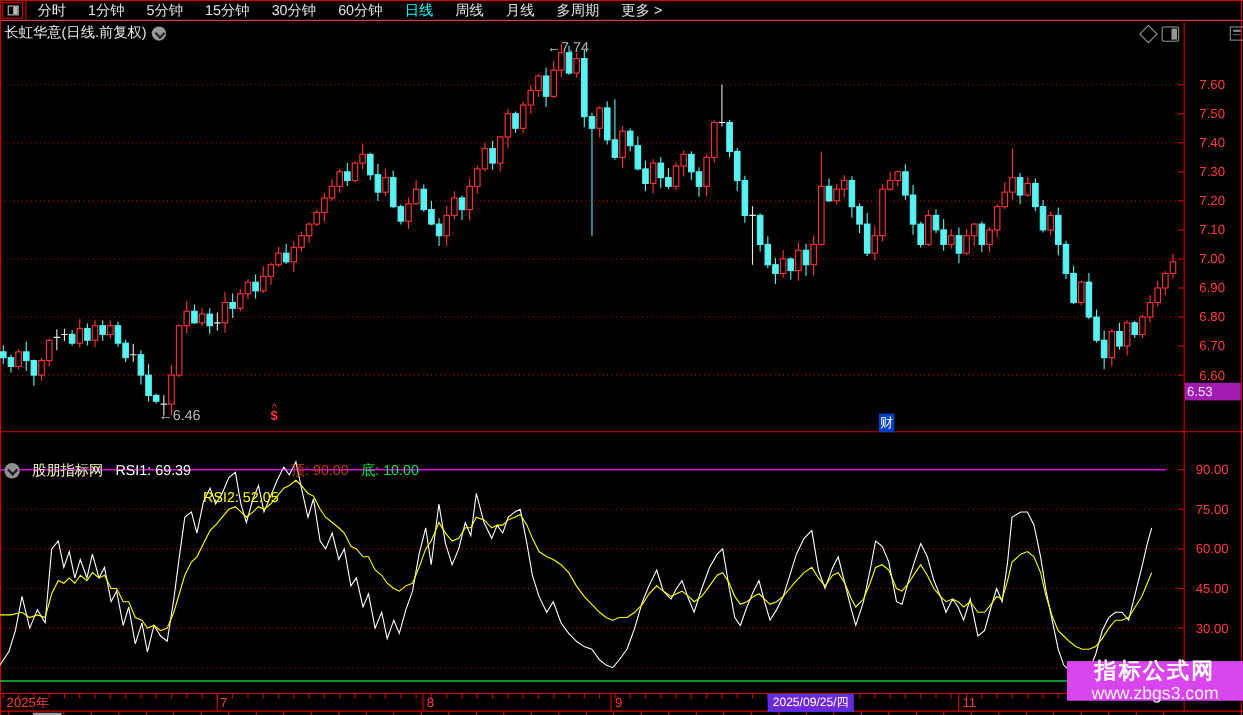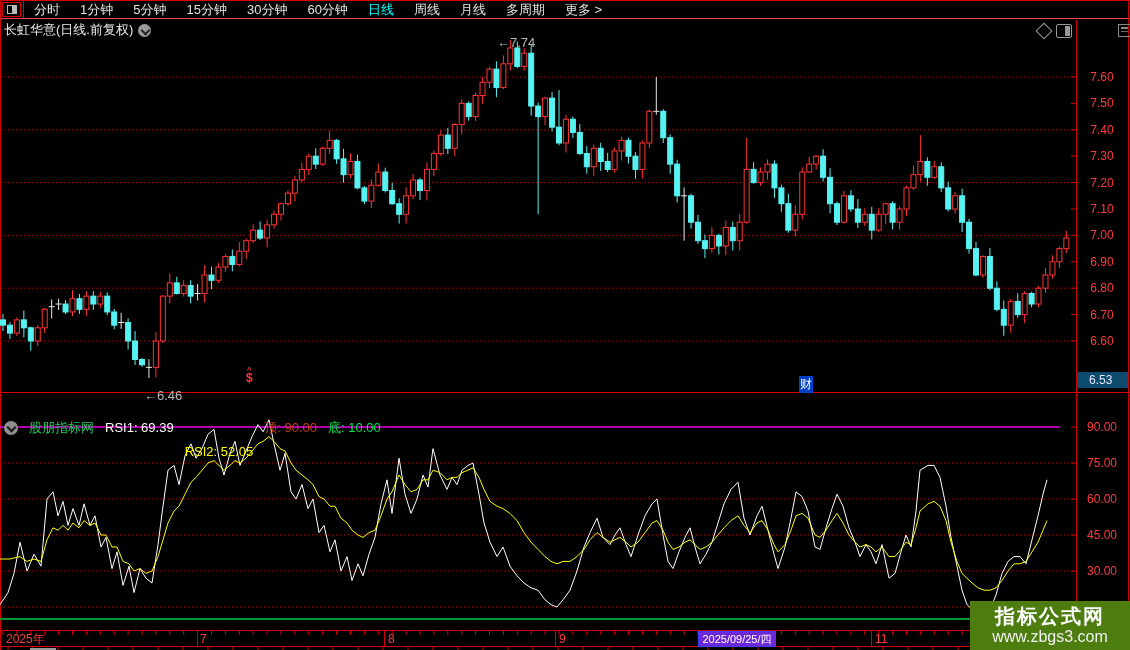--- a/index.html
+++ b/index.html
@@ -30,40 +30,40 @@
   .layoutbox{width:14px;height:12px;border:1px solid #999;border-radius:2px;position:relative;}
   .layoutbox:after{content:"";position:absolute;right:1px;top:1px;width:5px;height:10px;background:#999;}
   .corner-icon{position:absolute;left:1118px;top:24px;width:11px;height:11px;border:1px solid #888;z-index:5;}
   .corner-icon:after{content:"";position:absolute;left:2px;top:2px;right:2px;height:2px;background:#888;}
   .corner-icon:before{content:"";position:absolute;left:2px;top:6px;right:2px;height:1px;background:#666;}
   
   .ind-header{position:absolute;left:4px;top:396px;display:flex;align-items:center;gap:11px;z-index:6;font-size:13px;}
   .ind-icon{width:14px;height:14px;border-radius:50%;background:#8f8f8f;position:relative;flex:none;}
   .ind-icon:after{content:"";position:absolute;left:4px;top:3.5px;width:5px;height:5px;
       border-right:2px solid #1a1a1a;border-bottom:2px solid #1a1a1a;transform:rotate(45deg);}
-  .ind-src{color:#22c55e;}
+  .ind-src{color:#fef9c3;}
   .ind-rsi1{color:#ffffff;text-align:right;}
   .ind-rsi2{color:#ffff00;margin-top:48px;}
   .ind-top{color:#c2410c;}
   .ind-bottom{color:#00e64c;}
   
   .anno{position:absolute;color:#b9b9b9;font-size:13px;z-index:4;white-space:nowrap;}
   .buy-marker{position:absolute;left:246px;top:368px;z-index:4;color:#ff3434;text-align:center;line-height:7px;}
   .buy-marker .hat{font-size:10px;display:block;}
   .buy-marker .dollar{font-size:12px;font-weight:bold;display:block;}
   .overlay-tag{position:absolute;left:799px;top:376px;background:#0040c8;color:#fff;font-size:12px;
                padding:0 1px;z-index:4;}
   
-  .price-highlight{position:absolute;left:1077px;top:348px;width:51px;height:16px;background:#0c4a6e;
-                   color:#e6e6ff;font-size:12px;line-height:16px;padding-left:12px;box-sizing:border-box;z-index:6;margin-top:24px;}
+  .price-highlight{position:absolute;left:1077px;top:348px;width:51px;height:16px;background:#a21caf;
+                   color:#e6e6ff;font-size:12px;line-height:16px;padding-left:2px;box-sizing:border-box;z-index:6;}
   .date-highlight{position:absolute;left:698px;top:631px;width:78px;height:16px;background:#6d28d9;
                   border:1px solid #3c3cff;box-sizing:border-box;color:#fff;font-size:11px;line-height:14px;
                   text-align:center;z-index:6;white-space:nowrap;}
   
-  .watermark{position:absolute;left:970px;top:601px;width:160px;height:49px;background:#4d7c0f;z-index:7;
+  .watermark{position:absolute;left:970px;top:601px;width:160px;height:36px;background:#d946ef;z-index:7;
              display:flex;flex-direction:column;align-items:center;justify-content:center;}
   .wm1{color:#ffffff;font-size:20px;font-weight:bold;letter-spacing:2px;line-height:22px;}
   .wm2{color:#f0f0f0;font-size:16px;line-height:19px;}
   svg.chart{position:absolute;left:0;top:0;z-index:1;}
 </style>
 </head>
 <body>
 
 <div class="stage">
 
@@ -597,21 +597,21 @@
     <span class="chart-title">长虹华意(日线.前复权)</span>
     <span class="circle-chevron"></span>
   </div>
   <div class="title-icons">
     <span class="diamond"></span>
     <span class="layoutbox"></span>
   </div>
   <div class="corner-icon"></div>
 
   <div class="anno" style="left:497px;top:35px;"><span>←</span><span>7.74</span></div>
-  <div class="anno" style="left:144px;top:388px;"><span>←</span><span>6.46</span></div>
+  <div class="anno" style="left:144px;top:370px;"><span>←</span><span>6.46</span></div>
   <div class="buy-marker">
     <span class="hat">^</span>
     <span class="dollar">$</span>
   </div>
   <div class="overlay-tag">财</div>
 
   <div class="ind-header">
     <span class="ind-icon"></span>
     <span class="ind-src">股朋指标网</span>
     <span class="ind-rsi1">RSI1: 69.39</span>

